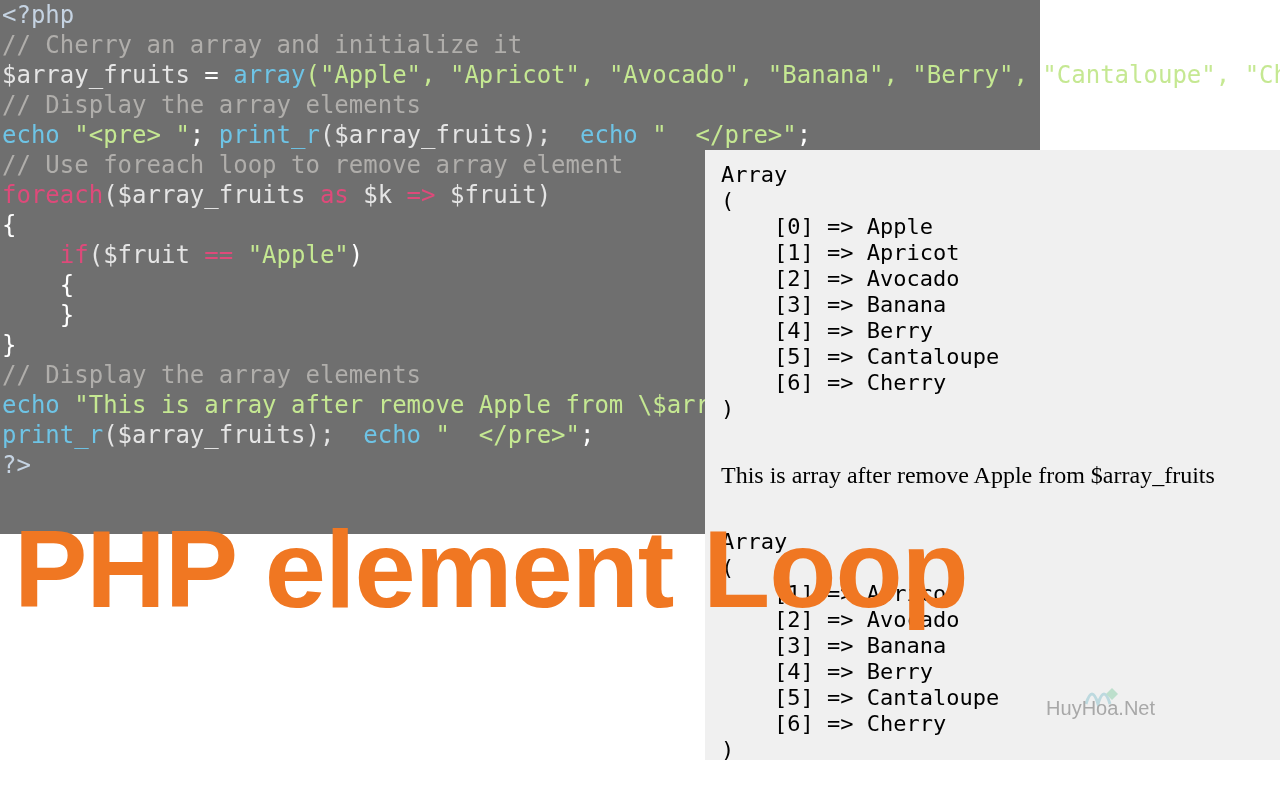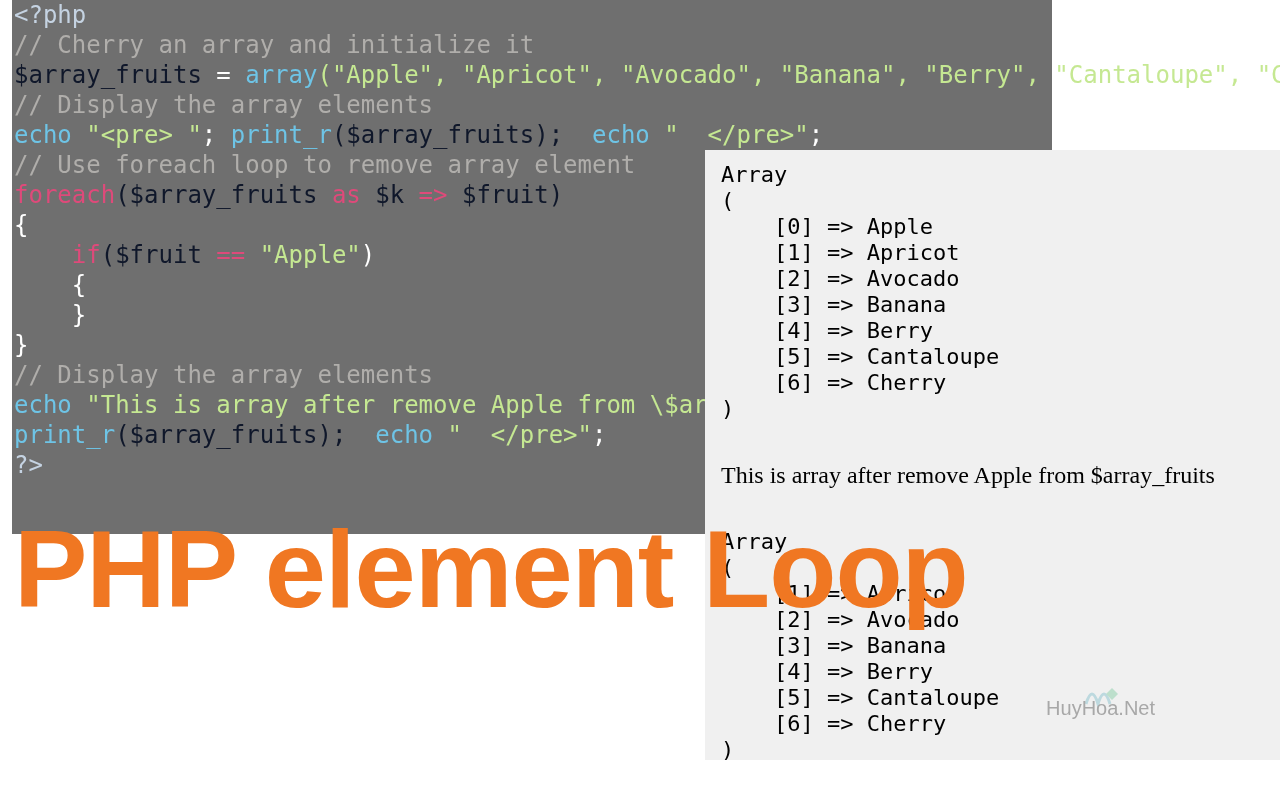--- a/index.html
+++ b/index.html
@@ -1,20 +1,20 @@
 <!DOCTYPE html>
 <html><head>
 <meta charset="utf-8">
 <style>
   html,body{margin:0;padding:0;width:1280px;height:800px;overflow:hidden;font-family:Consolas,Menlo,monospace;background:#fff;}
-  .code-area{position:absolute;left:0;top:0;width:1040px;height:534px;background:#6f6f6f;padding:0 2px;box-sizing:border-box;margin-left:12px;}
+  .code-area{position:absolute;left:0;top:0;width:1040px;height:534px;background:#6f6f6f;padding:0 2px;box-sizing:border-box;}
   .code-line{font-size:24px;line-height:30px;white-space:pre;color:#e8e8e8;}
   .open-tag{color:#c5d3e2;}
   .comment{color:#b0aeab;}
-  .var{color:#0f172a;text-align:center;}
+  .var{color:#e5e5e5;text-align:center;}
   .op{color:#fff;}
   .keyword{color:#de4a7a;}
   .func{color:#6ec4e6;}
   .string{color:#c5e892;}
   .paren{color:#fff;}
   .brace{color:#fff;}
   .output-panel{position:absolute;left:705px;top:150px;width:575px;height:610px;background:#f0f0f0;padding:12px 16px;box-sizing:border-box;font-family:"Times New Roman",serif;color:#000;}
   .out-mono{font-family:Consolas,Menlo,monospace;font-size:22px;line-height:26px;white-space:pre;}
   .out-text{font-family:Liberation Serif, serif;font-size:24px;margin:40px 0;}
   .title-overlay{position:absolute;left:14px;top:505px;font-family:"Trebuchet MS","Arial Narrow",sans-serif;font-weight:700;font-size:110px;color:#f07722;letter-spacing:-1px;}

